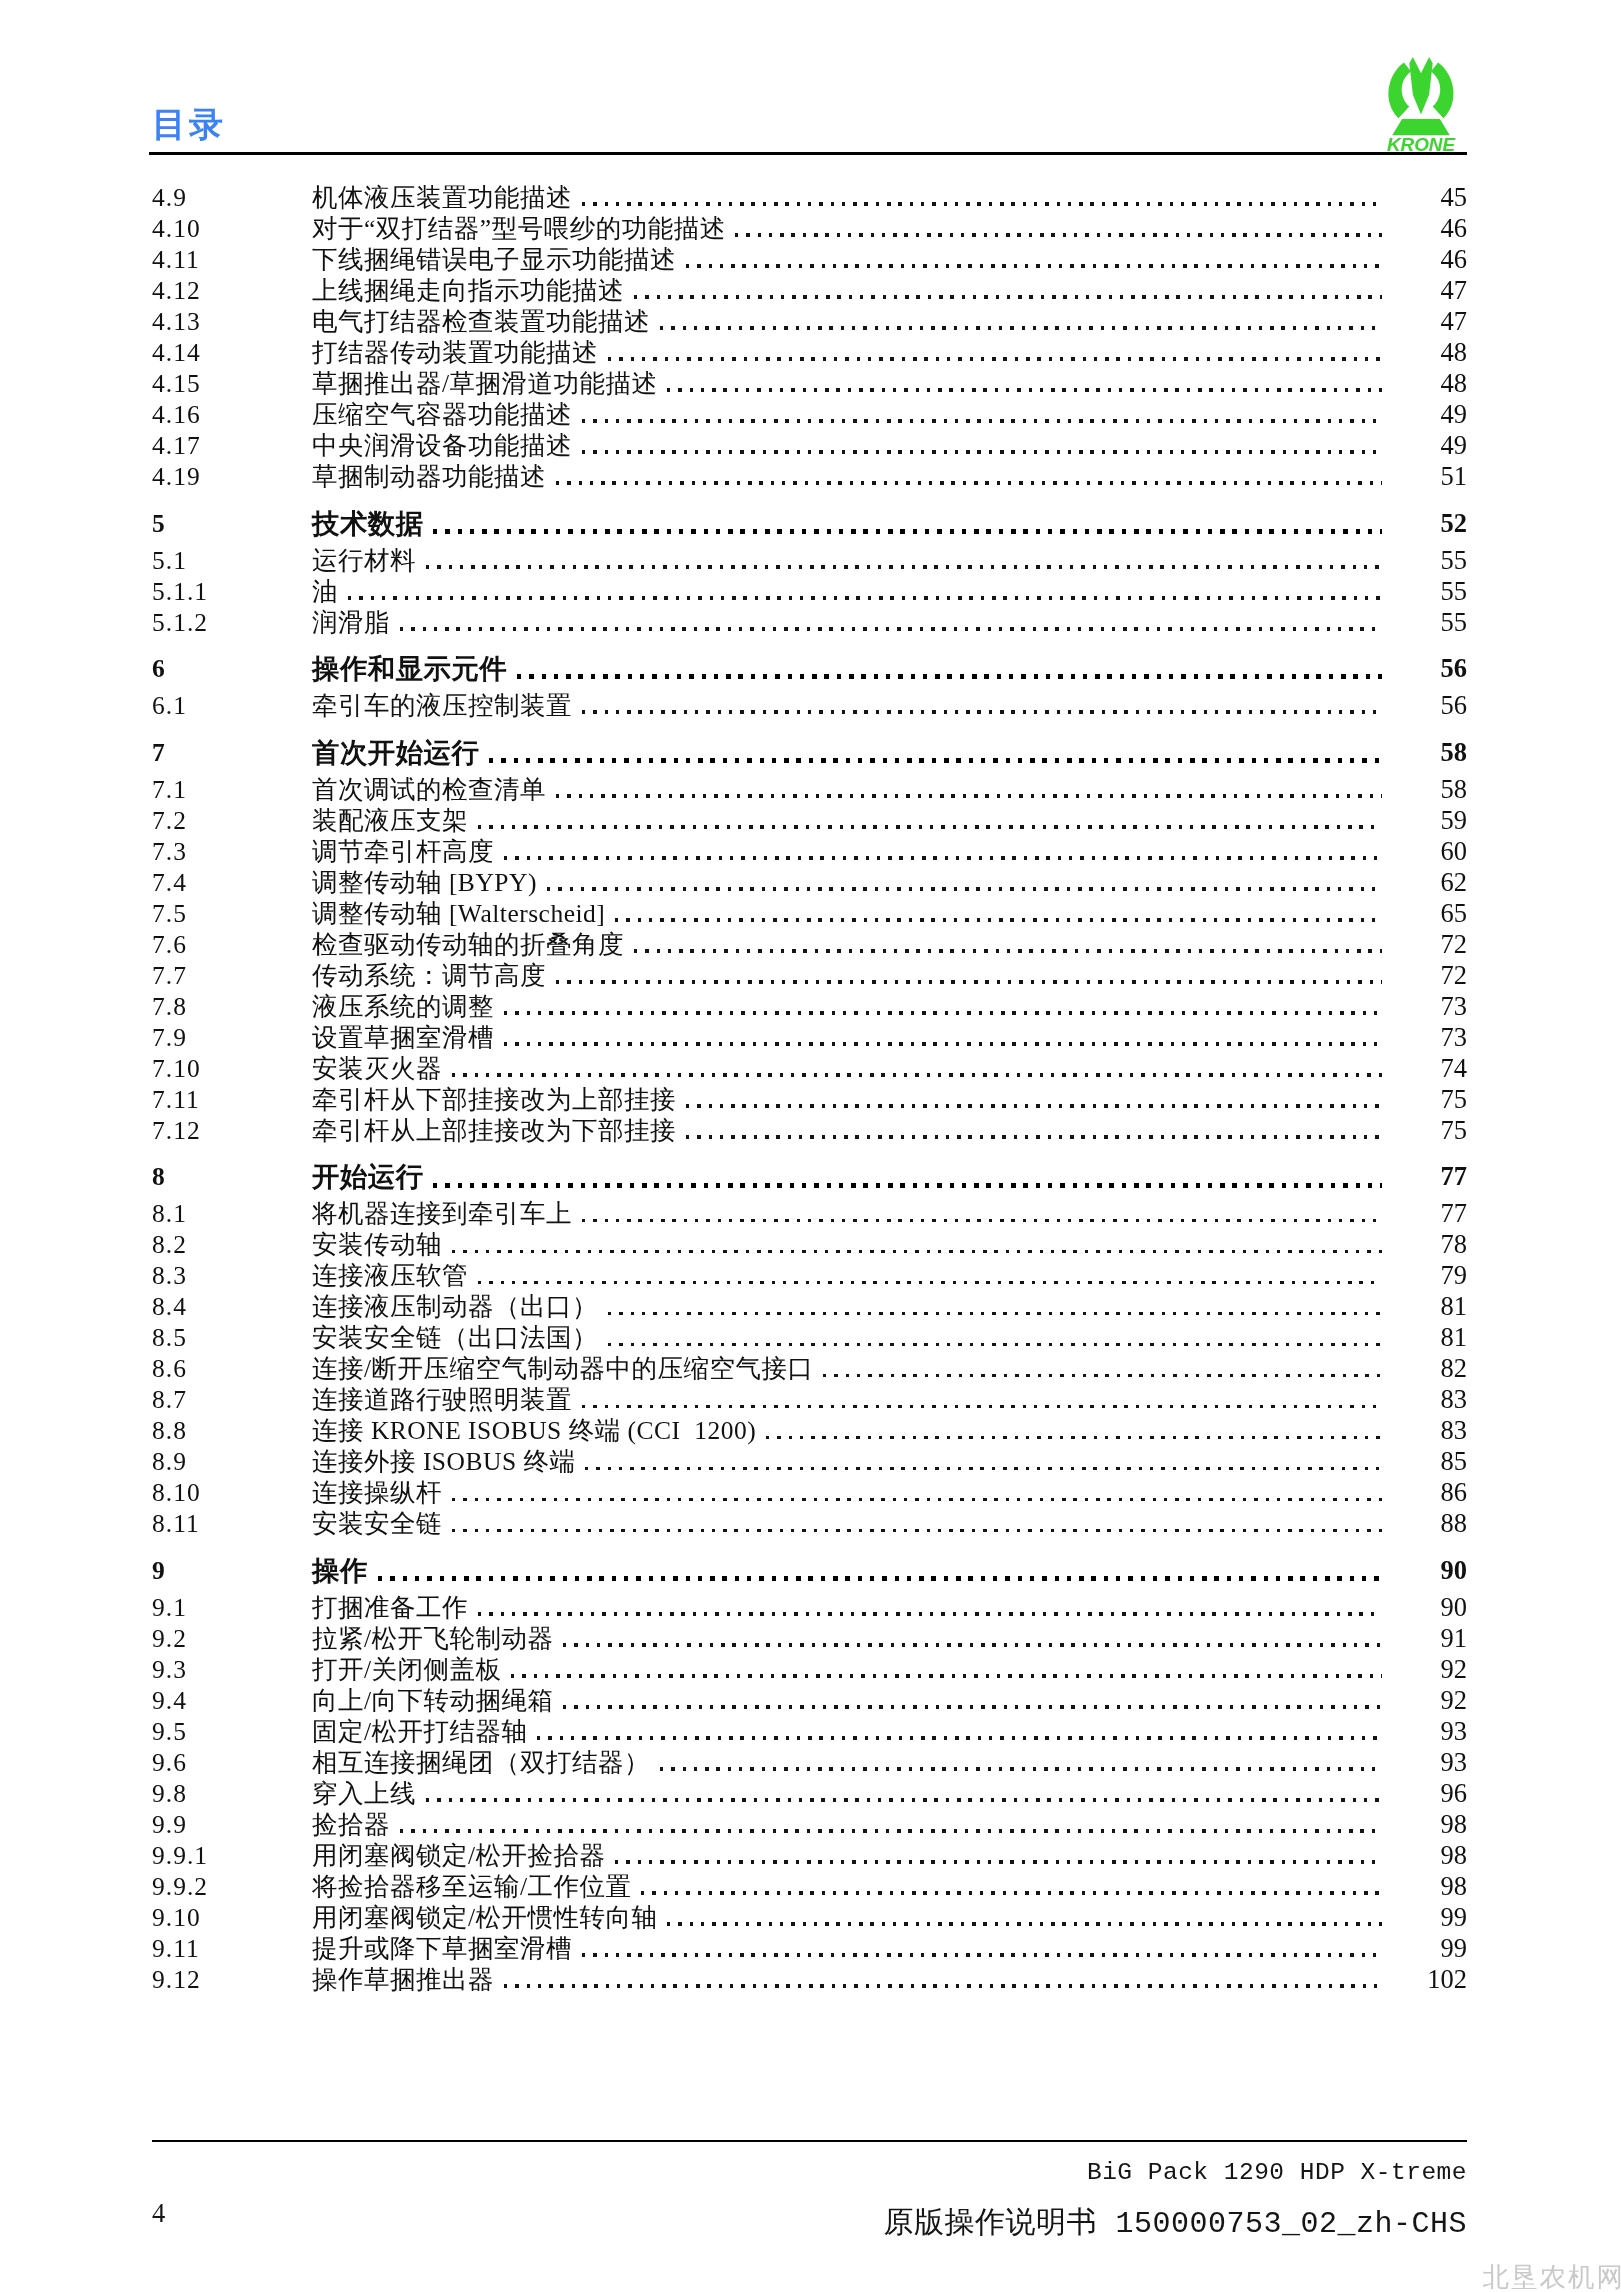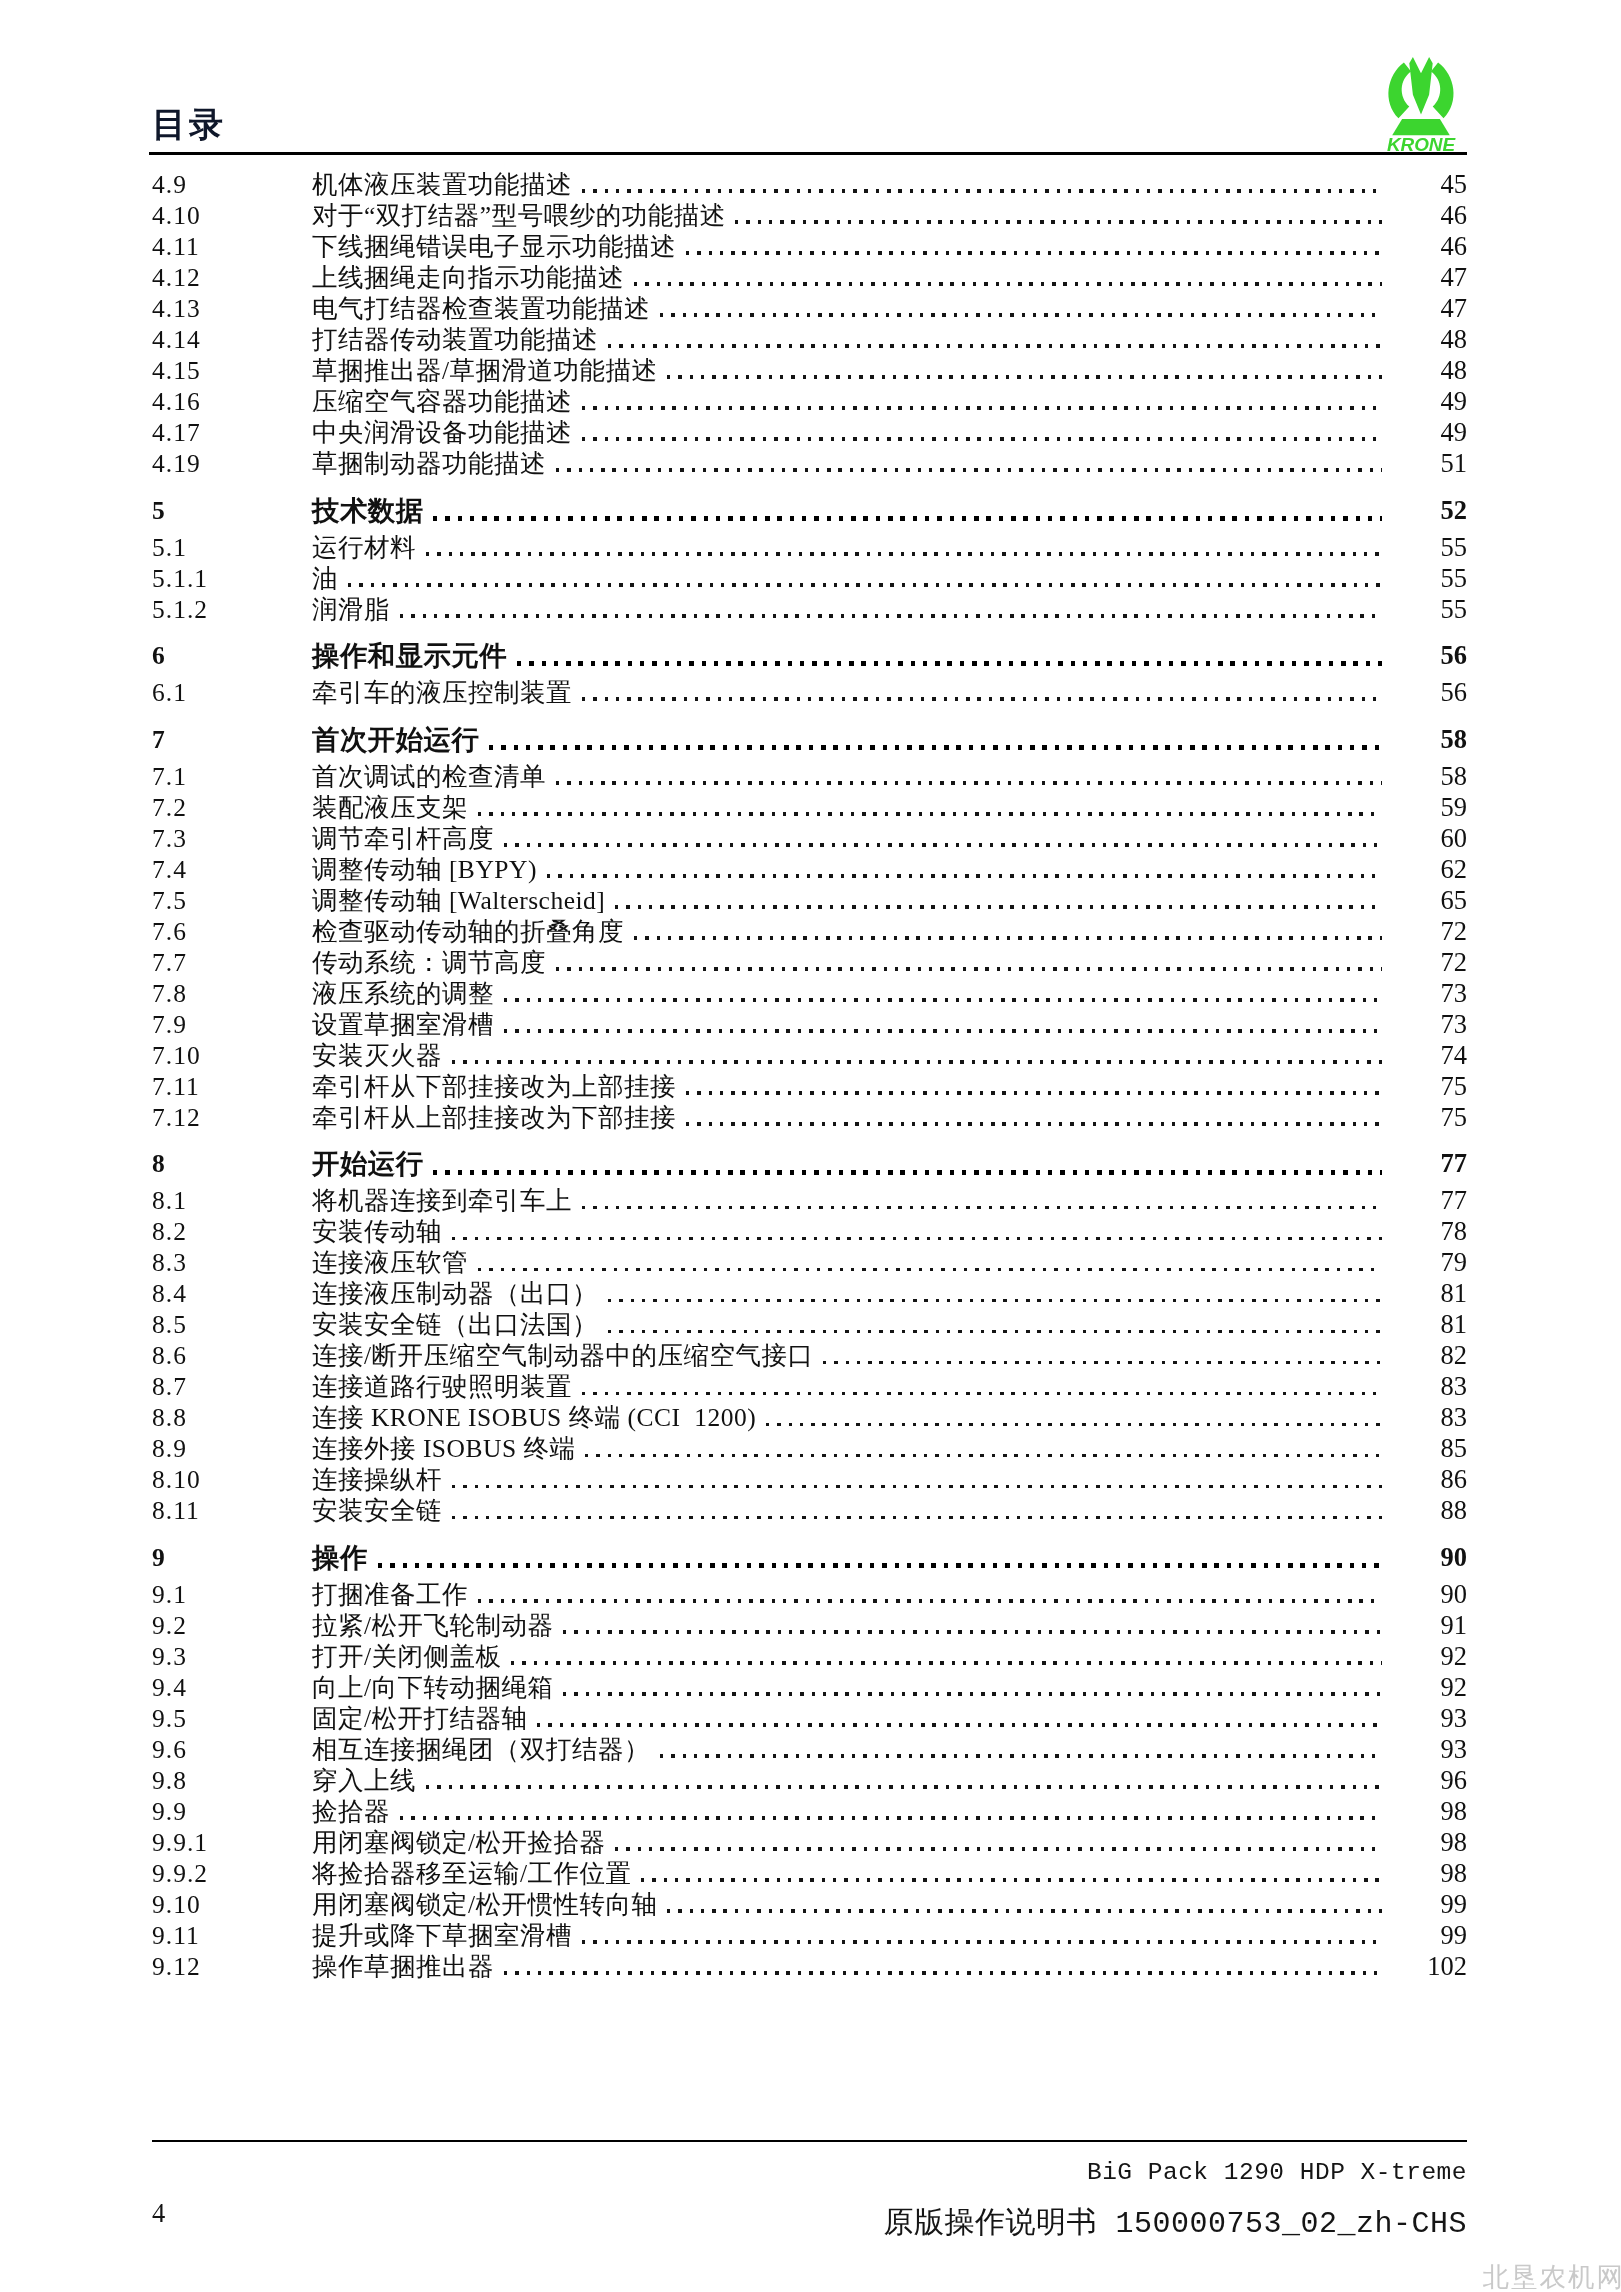--- a/index.html
+++ b/index.html
@@ -15,42 +15,42 @@
   }
   
   .doc-title {
     position: absolute;
     left: 152px;
     top: 102px;
     font-family: "Liberation Sans", "DejaVu Sans", sans-serif;
     font-size: 34px;
     font-weight: 700;
     letter-spacing: 2.9px;
-    color: #0f172a;
+    color: #3b82f6;
   }
   .header-rule {
     position: absolute;
     left: 149px;
     top: 152px;
     width: 1318px;
     height: 2.9px;
     background: #000;
   }
   .logo {
     position: absolute;
     left: 1376px;
     top: 51px;
     width: 90px;
     height: 102px;
   }
   
   .toc {
     position: absolute;
     left: 152px;
-    top: 169px;
+    top: 182px;
     width: 1315px;
   }
   .toc-row {
     display: flex;
     align-items: stretch;
     height: 31px;
     line-height: 31px;
     font-size: 25.5px;
   }
   .toc-row .num {

